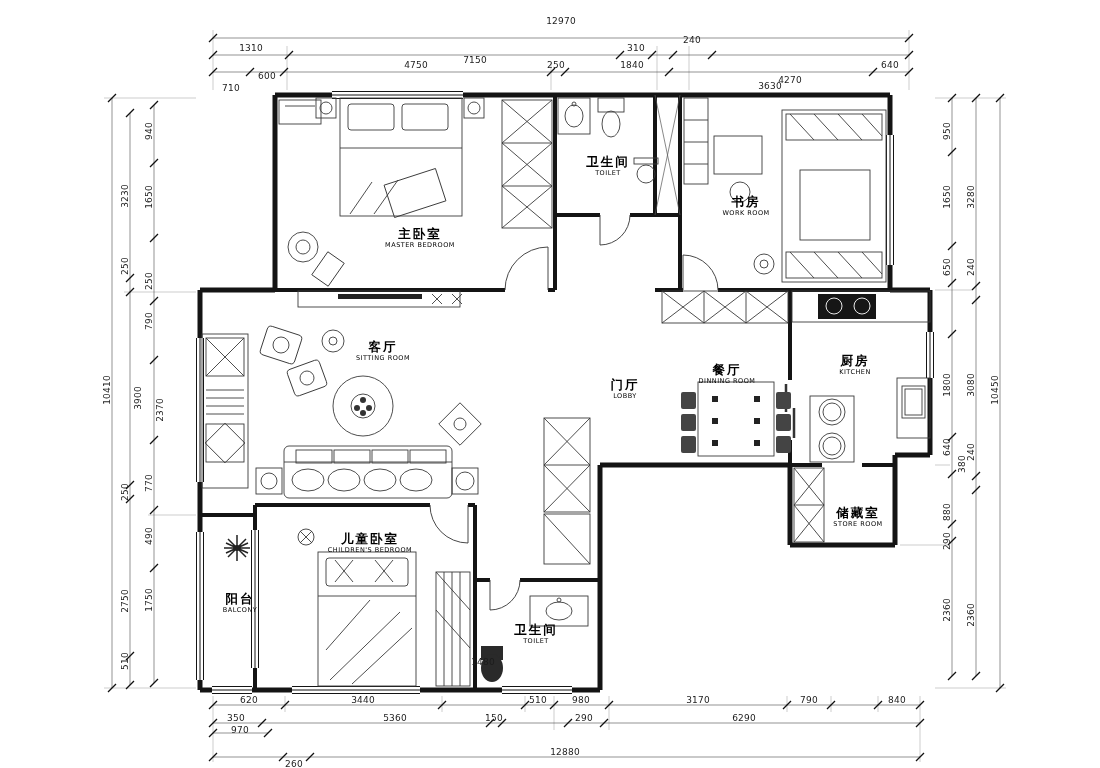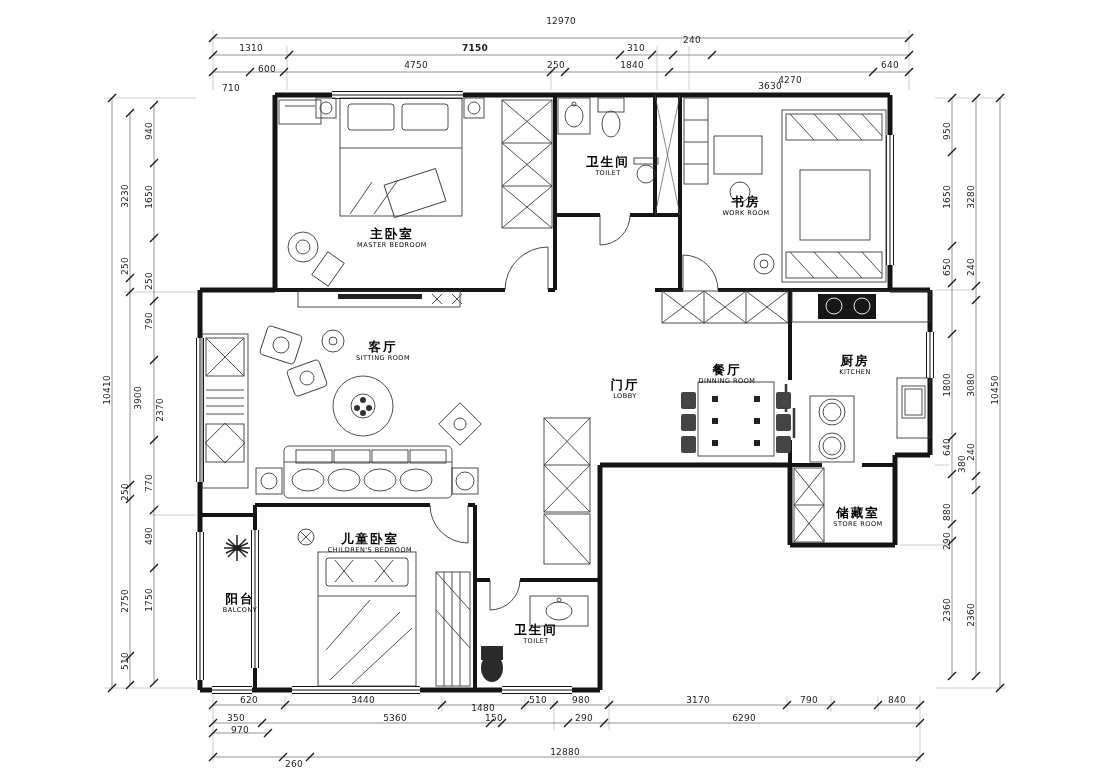--- a/index.html
+++ b/index.html
@@ -274,21 +274,21 @@
     <g>
       <rect x="530" y="596" width="58" height="30"></rect>
       <ellipse cx="559" cy="611" rx="13" ry="9"></ellipse>
           <circle cx="559" cy="600" r="2"></circle>
       <rect x="481" y="646" width="22" height="14" fill="#2a2a2a" stroke="none"></rect>
       <ellipse cx="492" cy="668" rx="11" ry="14" fill="#2a2a2a" stroke="none"></ellipse>
     </g>
   </g>
 </svg>
 
-  <div class="room-label" style="left:392px;top:238px">
+  <div class="room-label" style="left:420px;top:238px">
     <span class="cn">主卧室</span>
     <span class="en">MASTER BEDROOM</span>
   </div>
   <div class="room-label" style="left:608px;top:166px">
     <span class="cn">卫生间</span>
     <span class="en">TOILET</span>
   </div>
   <div class="room-label" style="left:746px;top:206px">
     <span class="cn">书房</span>
     <span class="en">WORK ROOM</span>
@@ -322,34 +322,34 @@
     <span class="en">BALCONY</span>
   </div>
   <div class="room-label" style="left:536px;top:634px">
     <span class="cn">卫生间</span>
     <span class="en">TOILET</span>
   </div>
 
   <div id="dim-layer">
       <span class="dim" style="left: 561px; top: 21px;">12970</span>
       <span class="dim" style="left: 251px; top: 48px;">1310</span>
-      <span class="dim" style="left: 475px; top: 48px; font-weight: bold;">7150</span>
+      <span class="dim" style="left: 475px; top: 60px;">7150</span>
       <span class="dim" style="left: 636px; top: 48px;">310</span>
       <span class="dim" style="left: 692px; top: 40px;">240</span>
       <span class="dim" style="left: 790px; top: 48px; margin-top: 32px;">4270</span>
       <span class="dim" style="left: 231px; top: 47px; margin-top: 41px;">710</span>
-      <span class="dim" style="left: 267px; top: 69px;">600</span>
+      <span class="dim" style="left: 267px; top: 76px;">600</span>
       <span class="dim" style="left: 416px; top: 65px;">4750</span>
       <span class="dim" style="left: 556px; top: 65px;">250</span>
       <span class="dim" style="left: 632px; top: 65px;">1840</span>
       <span class="dim" style="left: 770px; top: 65px; margin-top: 21px;">3630</span>
       <span class="dim" style="left: 890px; top: 65px;">640</span>
       <span class="dim" style="left: 249px; top: 700px;">620</span>
       <span class="dim" style="left: 363px; top: 700px;">3440</span>
-      <span class="dim" style="left: 483px; top: 708px;">1480</span>
+      <span class="dim" style="left: 483px; top: 662px;">1480</span>
       <span class="dim" style="left: 538px; top: 700px;">510</span>
       <span class="dim" style="left: 581px; top: 700px;">980</span>
       <span class="dim" style="left: 698px; top: 700px;">3170</span>
       <span class="dim" style="left: 809px; top: 700px;">790</span>
       <span class="dim" style="left: 897px; top: 700px;">840</span>
       <span class="dim" style="left: 236px; top: 718px;">350</span>
       <span class="dim" style="left: 395px; top: 718px;">5360</span>
       <span class="dim" style="left: 494px; top: 718px;">150</span>
       <span class="dim" style="left: 584px; top: 718px;">290</span>
       <span class="dim" style="left: 744px; top: 718px;">6290</span>

